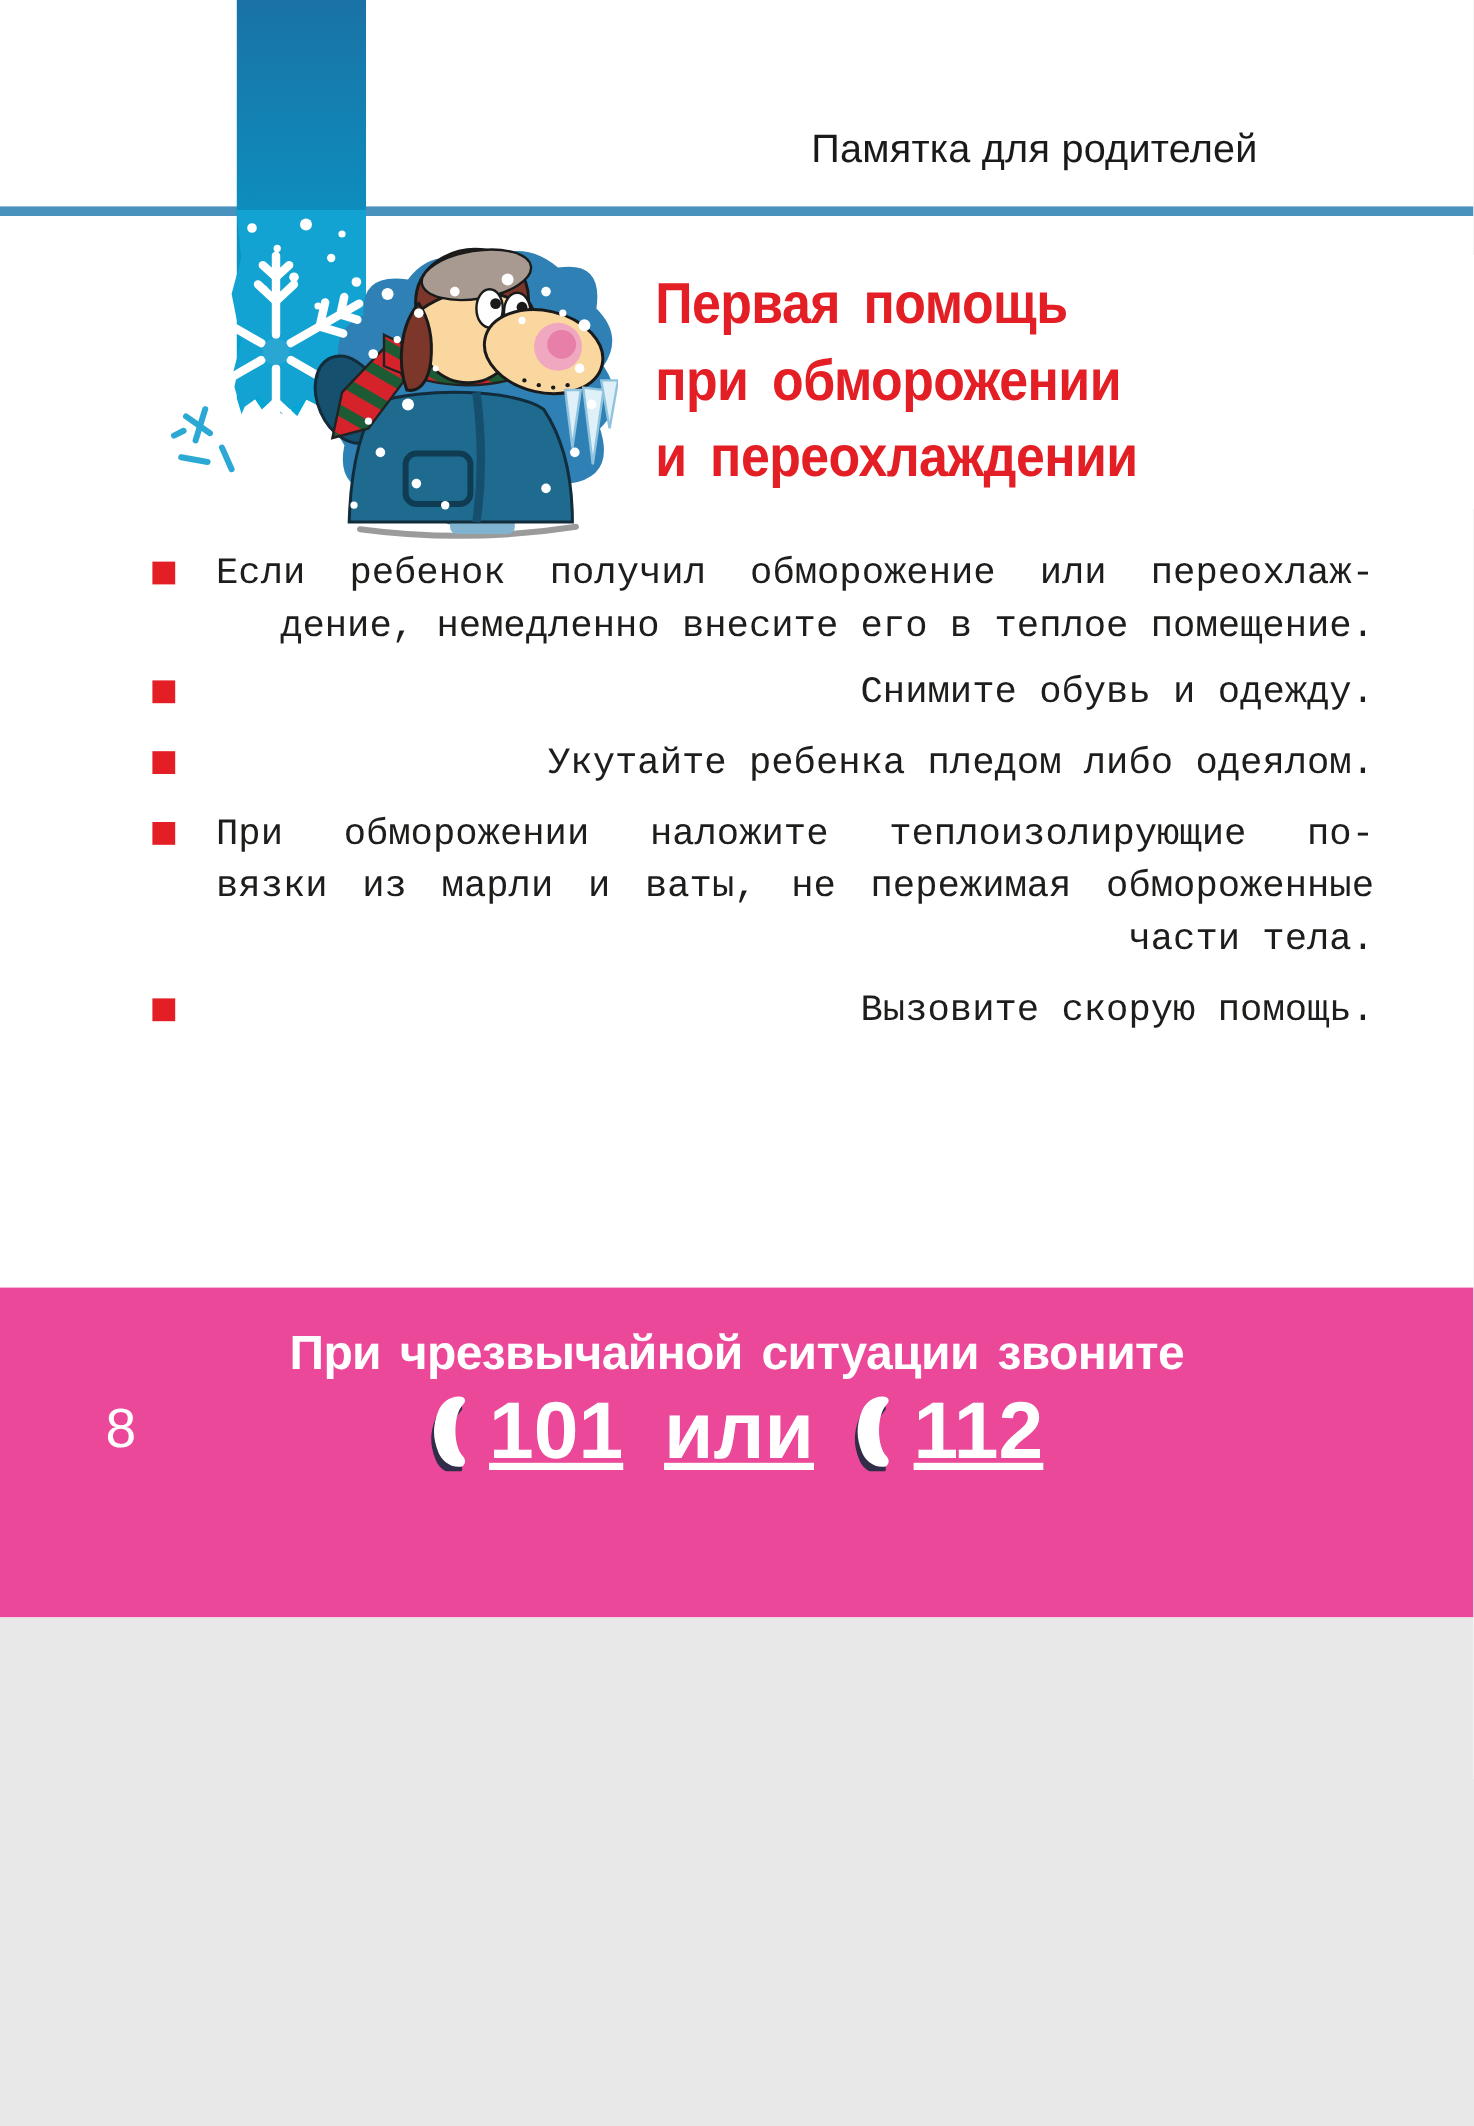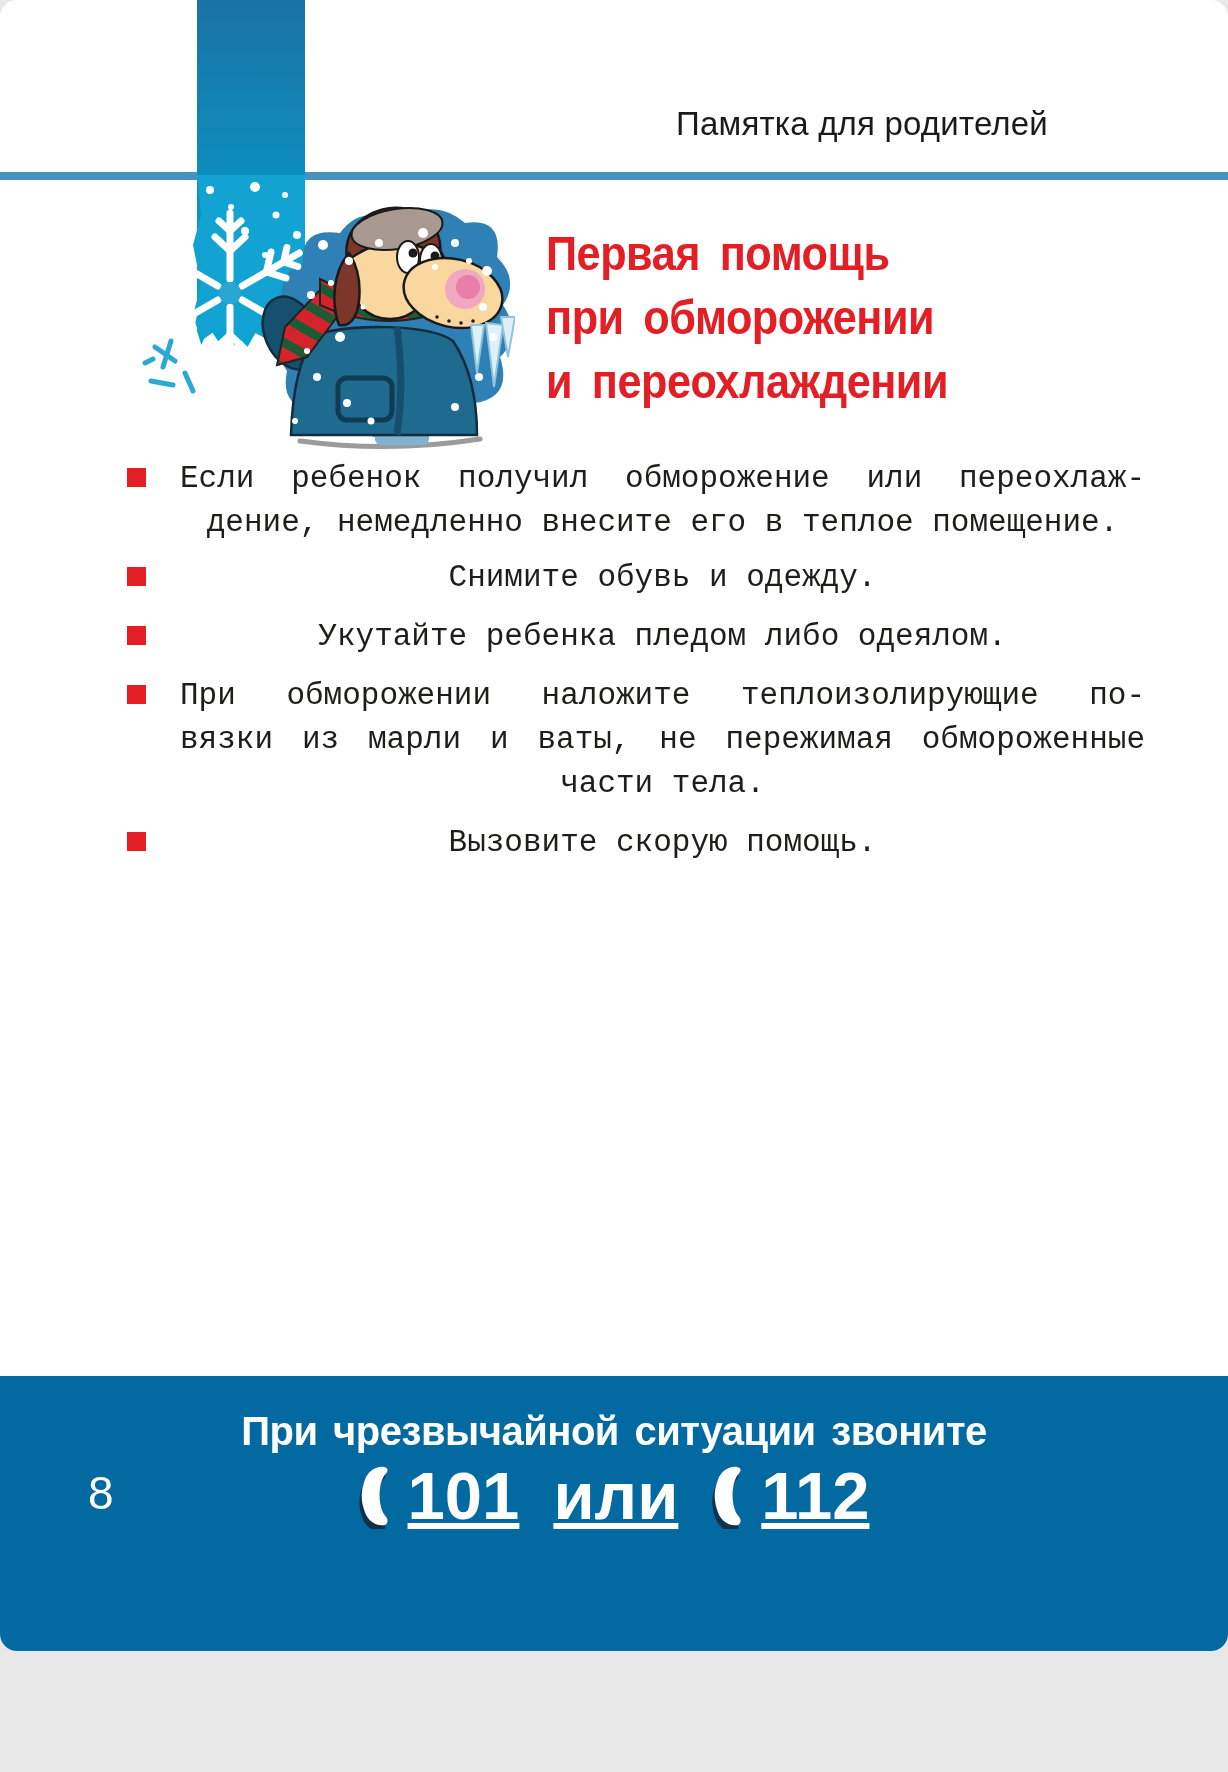--- a/index.html
+++ b/index.html
@@ -1,18 +1,18 @@
 <!DOCTYPE html>
 <html><head>
 <meta charset="utf-8">
 <style>
   html,body{margin:0;padding:0;background:#e8e8e8;}
   .page{
-    position:relative; width:1228px; height:1651px; background:#ffffff;
-    overflow:hidden; font-family:"Liberation Sans", sans-serif; margin:0 auto;border-radius:17px;
+    position:relative; width:1228px; height:1348px; background:#ffffff;
+    overflow:hidden; font-family:"Liberation Sans", sans-serif; margin:0 auto;
   }
   
   .header-label{
     position:absolute; top:104px; right:180px;
     font-size:33px; line-height:40px; color:#1a1a1a; letter-spacing:.2px;
   }
   .header-rule{
     position:absolute; top:172px; left:0; width:100%; height:8px; background:#4a92be;
   }
   .ribbon{
@@ -34,21 +34,21 @@
     margin:0; padding:0; list-style:none;
     font-size:31px; line-height:44px; color:#1d1d1b;
   }
   .item{ position:relative; margin:0 0 15px 0; }
   .item:nth-child(1){ margin-bottom:11px; }
   .item:nth-child(5){ margin-bottom:116px; }
   .bullet{
     position:absolute; left:0; top:11px; width:19px; height:19px; display:block;
   }
   .item-text{ margin-left:53px; width:965px;font-family:Liberation Mono, monospace; }
-  .line{ text-align:center; }
+  .line{ text-align:right; }
   .line.just{ text-align:justify; text-align-last:justify; }
   
   .footer{
     position:absolute; left:0; bottom:0; width:100%; height:275px; background:#3d99c6;
     color:#ffffff;
   }
   .emergency-label{
     position:absolute; top:33px; left:0; width:100%; text-align:center;
     font-weight:bold; font-size:40px; letter-spacing:-.5px; word-spacing:5px;
   }
@@ -228,21 +228,21 @@
         </div>
       </li>
       <li class="item">
         <span class="bullet" style="background: rgb(227, 30, 36);"></span>
         <div class="item-text">
           <div class="line">Вызовите скорую помощь.</div>
         </div>
       </li>
     </ul>
 
-  <div class="footer" style="background: #0369a1;">
+  <div class="footer" style="background: #ec4899;">
     <div class="emergency-label">При чрезвычайной ситуации звоните</div>
     <div class="phone-row">
       <svg class="phone-icon" viewBox="0 0 36 68">
         <path d="M26,5 C17,4 9,10 6,18 C1,31 1,41 6,54 C9,62 17,68 26,67 C30,66.5 31,61 28,58 C19,49 19,21 28,12 C31,9 30,5.5 26,5 Z" transform="translate(-2.5,3.5)" fill="#10293a" opacity=".85"></path>
         <path d="M26,2 C17,1 9,7 6,15 C1,28 1,38 6,51 C9,59 17,65 26,64 C30,63.5 31,58 28,55 C19,46 19,18 28,9 C31,6 30,2.5 26,2 Z" fill="#ffffff"></path>
       </svg>
       <span class="num">101</span>
       <span class="conn">или</span>
       <svg class="phone-icon" viewBox="0 0 36 68">
         <path d="M26,5 C17,4 9,10 6,18 C1,31 1,41 6,54 C9,62 17,68 26,67 C30,66.5 31,61 28,58 C19,49 19,21 28,12 C31,9 30,5.5 26,5 Z" transform="translate(-2.5,3.5)" fill="#10293a" opacity=".85"></path>

